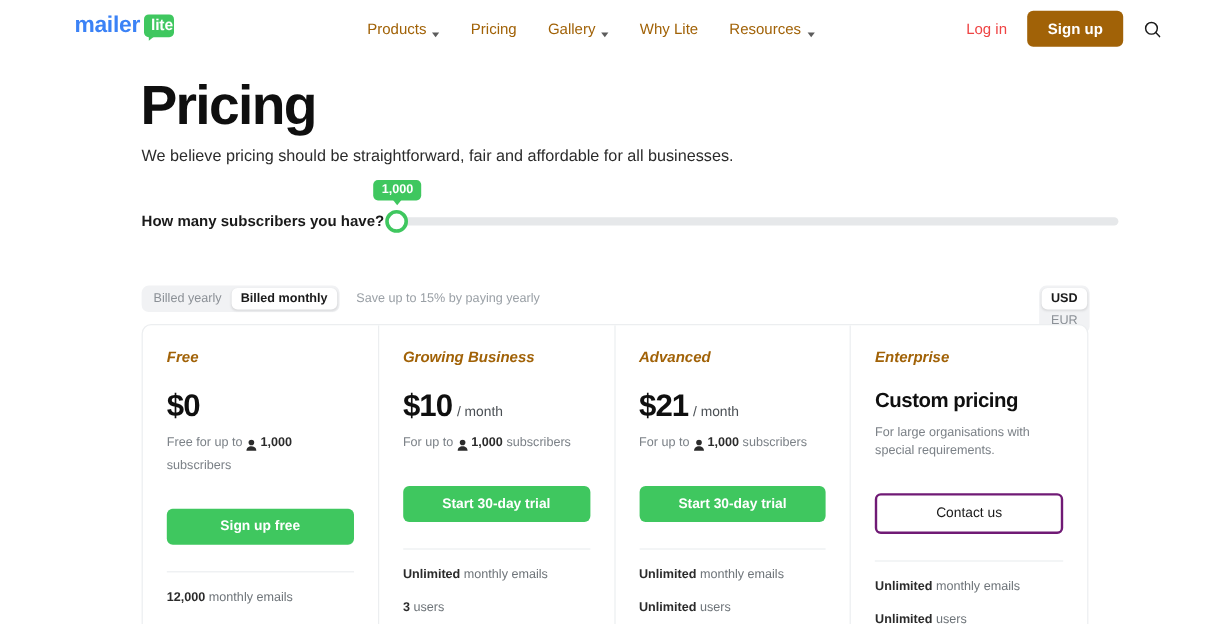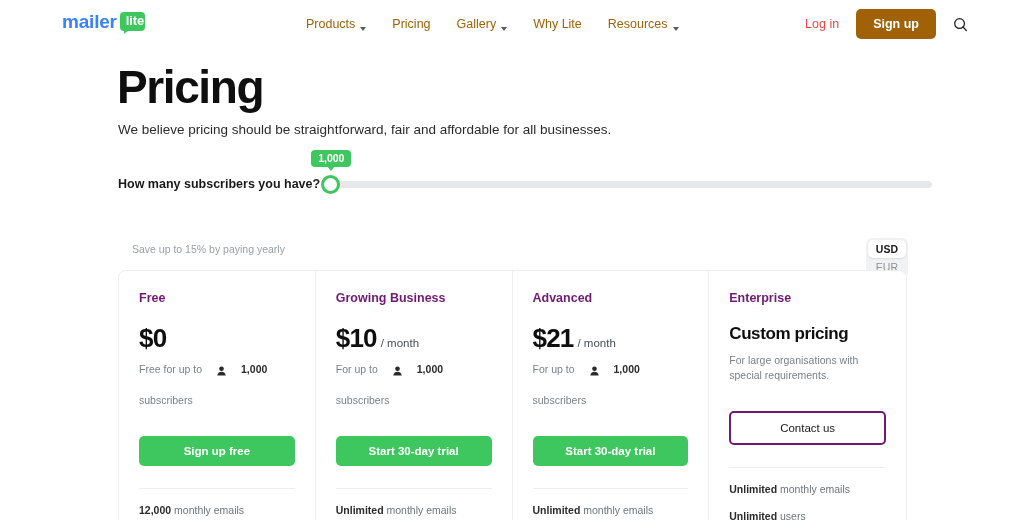--- a/index.html
+++ b/index.html
@@ -167,42 +167,43 @@
   }
   .card {
     width: 197.25px;
     padding: 20px 20px 0 20px;
     border-right: 1px solid #eceef0;
     position: relative;
   }
   .card:last-child { border-right: none; }
 
   .card-name {
-    font-size: 12.5px; font-weight: 700; color: #701a75;
+    font-size: 12.5px; font-weight: 700; color: #a16207;
     margin: 0 0 20px 0;
+    font-style: italic;
   }
   .price-line {
     display: flex; align-items: baseline; gap: 4px;
     margin-bottom: 7px; min-height: 30px;
   }
   .price {
     font-size: 26px; font-weight: 700; color: #0f0f0f;
     letter-spacing: -0.8px; line-height: 1;
   }
   .price-per {
     font-size: 11.5px; color: #4a4f54;
   }
   .price-custom {
     font-size: 17px; font-weight: 700; color: #0f0f0f;
     letter-spacing: -0.4px; line-height: 1.1;
     margin-bottom: 9px;
   }
   .price-sub {
     font-size: 10.5px; color: #7b8187;
-    display: flex; align-items: center; gap: 15px;
+    display: flex; align-items: center; gap: 3px;
     flex-wrap: wrap; line-height: 1.5;
   }
   .price-sub b { color: #2b2b2b; font-weight: 700; }
   .price-sub-plain {
     font-size: 10.5px; color: #7b8187; line-height: 1.5;
   }
   .person-icon {
     display: inline-flex; align-items: center;
     position: relative; top: 1px;
   }
@@ -281,20 +282,24 @@
 <div class="slider-row">
   <span class="slider-label">How many subscribers you have?</span>
   <div class="slider-wrap">
     <div class="slider-track"></div>
     <div class="slider-bubble">1,000</div>
     <div class="slider-handle"></div>
   </div>
 </div>
 
 <div class="toggle-row">
+  <div class="pill-group">
+    <span class="pill">Billed yearly</span>
+    <span class="pill active">Billed monthly</span>
+  </div>
   <span class="save-note">Save up to 15% by paying yearly</span>
 
   <div class="currency-group">
     <span class="pill active">USD</span>
     <span class="pill">EUR</span>
   </div>
 </div>
 
 <div class="cards">
 

